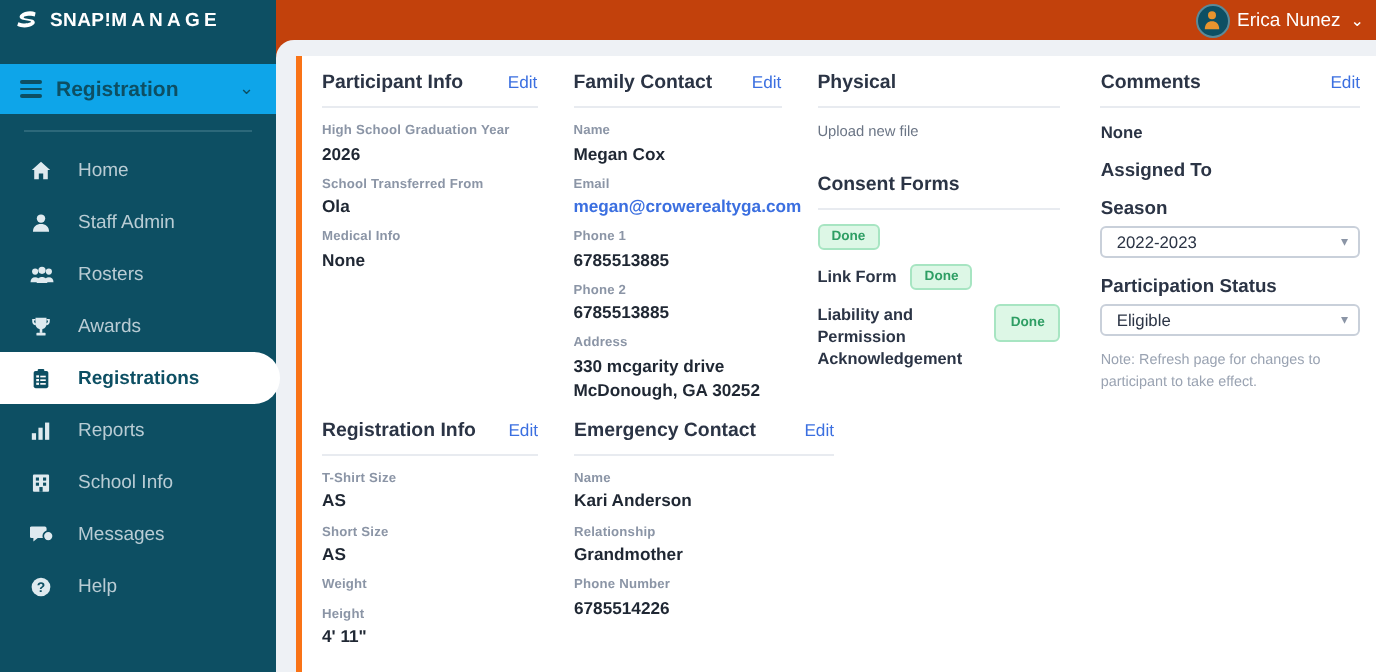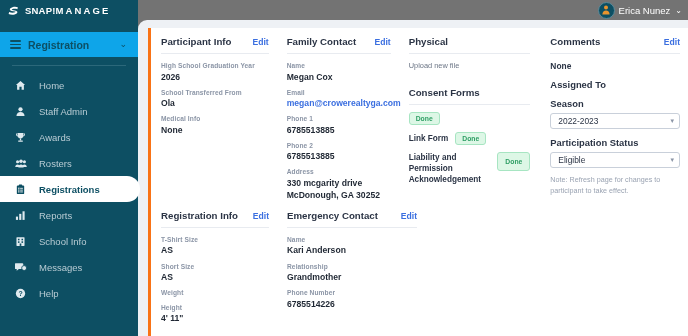--- a/index.html
+++ b/index.html
@@ -72,21 +72,21 @@
     border-radius: 0 13px 13px 0;
     margin-right: -2px;
     width: 140px;
   }
   .nav-item.active .ic { color: #0d4f63; }
 
   
   .main {
     flex: 1;
     position: relative;
-    background: #737373;
+    background: #c2410c;
     padding-top: 20px;
   }
   .topbar {
     position: absolute; top:0; left:0; right:0; height: 20px;
     display: flex; align-items: center; justify-content: flex-end;
     padding-right: 6px;
     gap: 4px;
   }
   .avatar {
     width: 17px; height: 17px; border-radius: 50%;
@@ -123,21 +123,21 @@
   .col-3 { width: 140px; }
   .col-4 { width: 150px; padding-left: 12px; }
 
   .sec-head {
     display: flex; align-items: baseline; justify-content: space-between;
     border-bottom: 1px solid #e8ebf0;
     padding-bottom: 6px;
     margin-bottom: 7px;
   }
   .sec-title { font-size: 9.7px; font-weight: bold; color: #2b3445; }
-  .edit-link { font-size: 8.6px; font-weight: bold; color: #3b6fe0; cursor:pointer; }
+  .edit-link { font-size: 8.6px; font-weight: normal; color: #3b6fe0; cursor:pointer; }
 
   .field { margin-bottom: 5px; }
   .f-label { font-size: 6.6px; font-weight: bold; color: #8b95a6; letter-spacing: .1px; line-height: 1.45; }
   .f-value { font-size: 8.6px; color: #1f2733; font-weight: bold; line-height: 1.4; }
   .f-value.link { color: #3b6fe0; }
 
   
   .sub-title { font-size: 9.7px; font-weight: bold; color:#2b3445; border-bottom:1px solid #e8ebf0; padding-bottom:6px; margin-bottom:7px;}
   .upload-label { font-size:7.4px; color:#6b7585; margin-bottom:3px; }
   .file-row { display:flex; align-items:center; gap:4px; }
@@ -218,42 +218,42 @@
         <span class="ic">
             <svg width="11" height="11" viewBox="0 0 12 12">
               <circle cx="6" cy="3.6" r="2.3" fill="currentColor"></circle>
               <path d="M1.6 10.8 C1.6 8 3.6 6.6 6 6.6 C8.4 6.6 10.4 8 10.4 10.8 Z" fill="currentColor"></path>
             </svg>
           </span>
         <span>Staff Admin</span>
       </div>
       <div class="nav-item">
         <span class="ic">
-            <svg width="11" height="11" viewBox="0 0 12 12">
-              <path d="M3 1 H9 V4.2 C9 6 7.7 7.2 6 7.2 C4.3 7.2 3 6 3 4.2 Z" fill="currentColor"></path>
-              <path d="M3 1.6 H1.2 V2.8 C1.2 4.2 2.1 4.9 3.2 5 L3.2 3.9 C2.5 3.8 2.2 3.4 2.2 2.7 V2.5 H3 Z" fill="currentColor"></path>
-              <path d="M9 1.6 H10.8 V2.8 C10.8 4.2 9.9 4.9 8.8 5 L8.8 3.9 C9.5 3.8 9.8 3.4 9.8 2.7 V2.5 H9 Z" fill="currentColor"></path>
-              <rect x="5.3" y="7" width="1.4" height="2.2" fill="currentColor"></rect>
-              <rect x="3.5" y="9.2" width="5" height="1.5" rx="0.4" fill="currentColor"></rect>
-            </svg>
-          </span>
-        <span>Awards</span>
-      </div>
-      <div class="nav-item">
-        <span class="ic">
             <svg width="12" height="11" viewBox="0 0 14 12">
               <circle cx="3" cy="4" r="1.8" fill="currentColor"></circle>
               <circle cx="11" cy="4" r="1.8" fill="currentColor"></circle>
               <circle cx="7" cy="3.3" r="2.1" fill="currentColor"></circle>
               <path d="M0.3 10.2 C0.3 8.3 1.4 7.3 3 7.3 C4.6 7.3 5.7 8.3 5.7 10.2 Z" fill="currentColor"></path>
               <path d="M8.3 10.2 C8.3 8.3 9.4 7.3 11 7.3 C12.6 7.3 13.7 8.3 13.7 10.2 Z" fill="currentColor"></path>
               <path d="M3.9 10.6 C3.9 8.4 5.2 7.2 7 7.2 C8.8 7.2 10.1 8.4 10.1 10.6 Z" fill="currentColor"></path>
             </svg>
           </span>
         <span>Rosters</span>
+      </div>
+      <div class="nav-item">
+        <span class="ic">
+            <svg width="11" height="11" viewBox="0 0 12 12">
+              <path d="M3 1 H9 V4.2 C9 6 7.7 7.2 6 7.2 C4.3 7.2 3 6 3 4.2 Z" fill="currentColor"></path>
+              <path d="M3 1.6 H1.2 V2.8 C1.2 4.2 2.1 4.9 3.2 5 L3.2 3.9 C2.5 3.8 2.2 3.4 2.2 2.7 V2.5 H3 Z" fill="currentColor"></path>
+              <path d="M9 1.6 H10.8 V2.8 C10.8 4.2 9.9 4.9 8.8 5 L8.8 3.9 C9.5 3.8 9.8 3.4 9.8 2.7 V2.5 H9 Z" fill="currentColor"></path>
+              <rect x="5.3" y="7" width="1.4" height="2.2" fill="currentColor"></rect>
+              <rect x="3.5" y="9.2" width="5" height="1.5" rx="0.4" fill="currentColor"></rect>
+            </svg>
+          </span>
+        <span>Awards</span>
       </div>
       <div class="nav-item active">
         <span class="ic">
             <svg width="11" height="11" viewBox="0 0 12 12">
               <rect x="2" y="1.6" width="8" height="9.4" rx="1" fill="currentColor"></rect>
               <rect x="4.2" y="0.5" width="3.6" height="1.9" rx="0.6" fill="currentColor"></rect>
               <rect x="3.4" y="4" width="1.5" height="1.2" fill="#ffffff"></rect>
               <rect x="3.4" y="6" width="1.5" height="1.2" fill="#ffffff"></rect>
               <rect x="3.4" y="8" width="1.5" height="1.2" fill="#ffffff"></rect>
               <rect x="5.6" y="4.2" width="3" height="0.9" fill="#ffffff"></rect>

